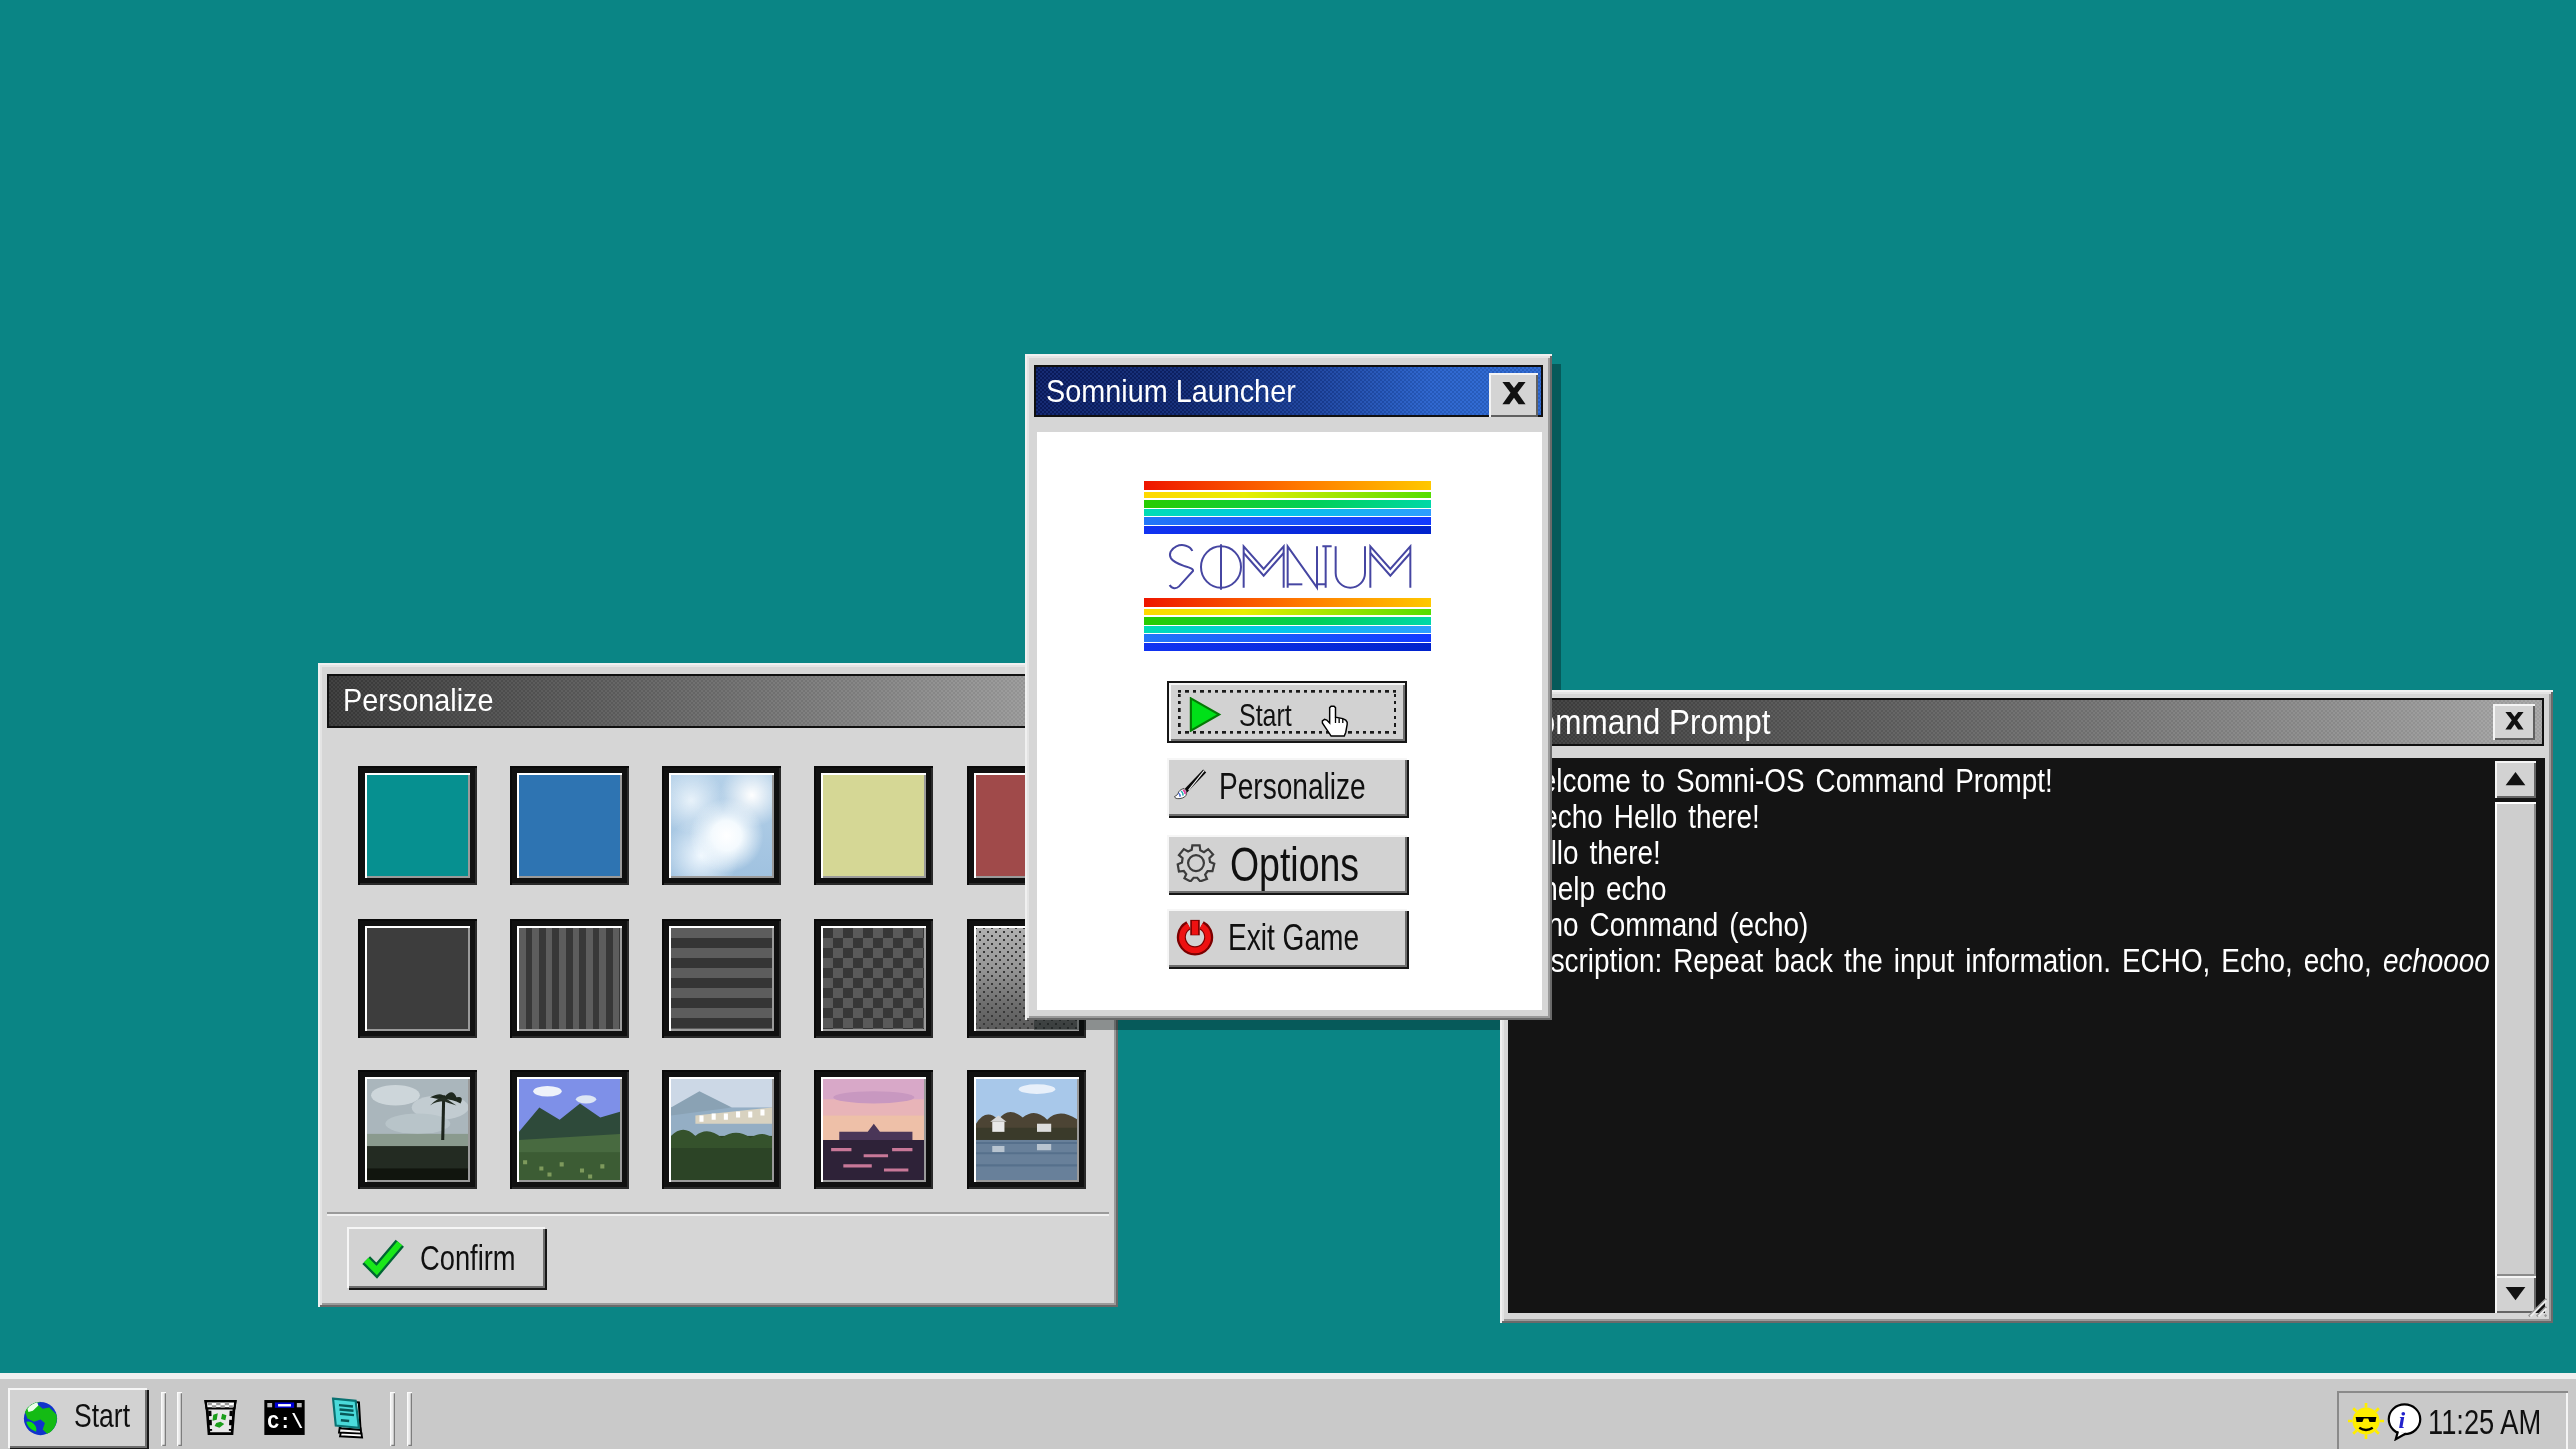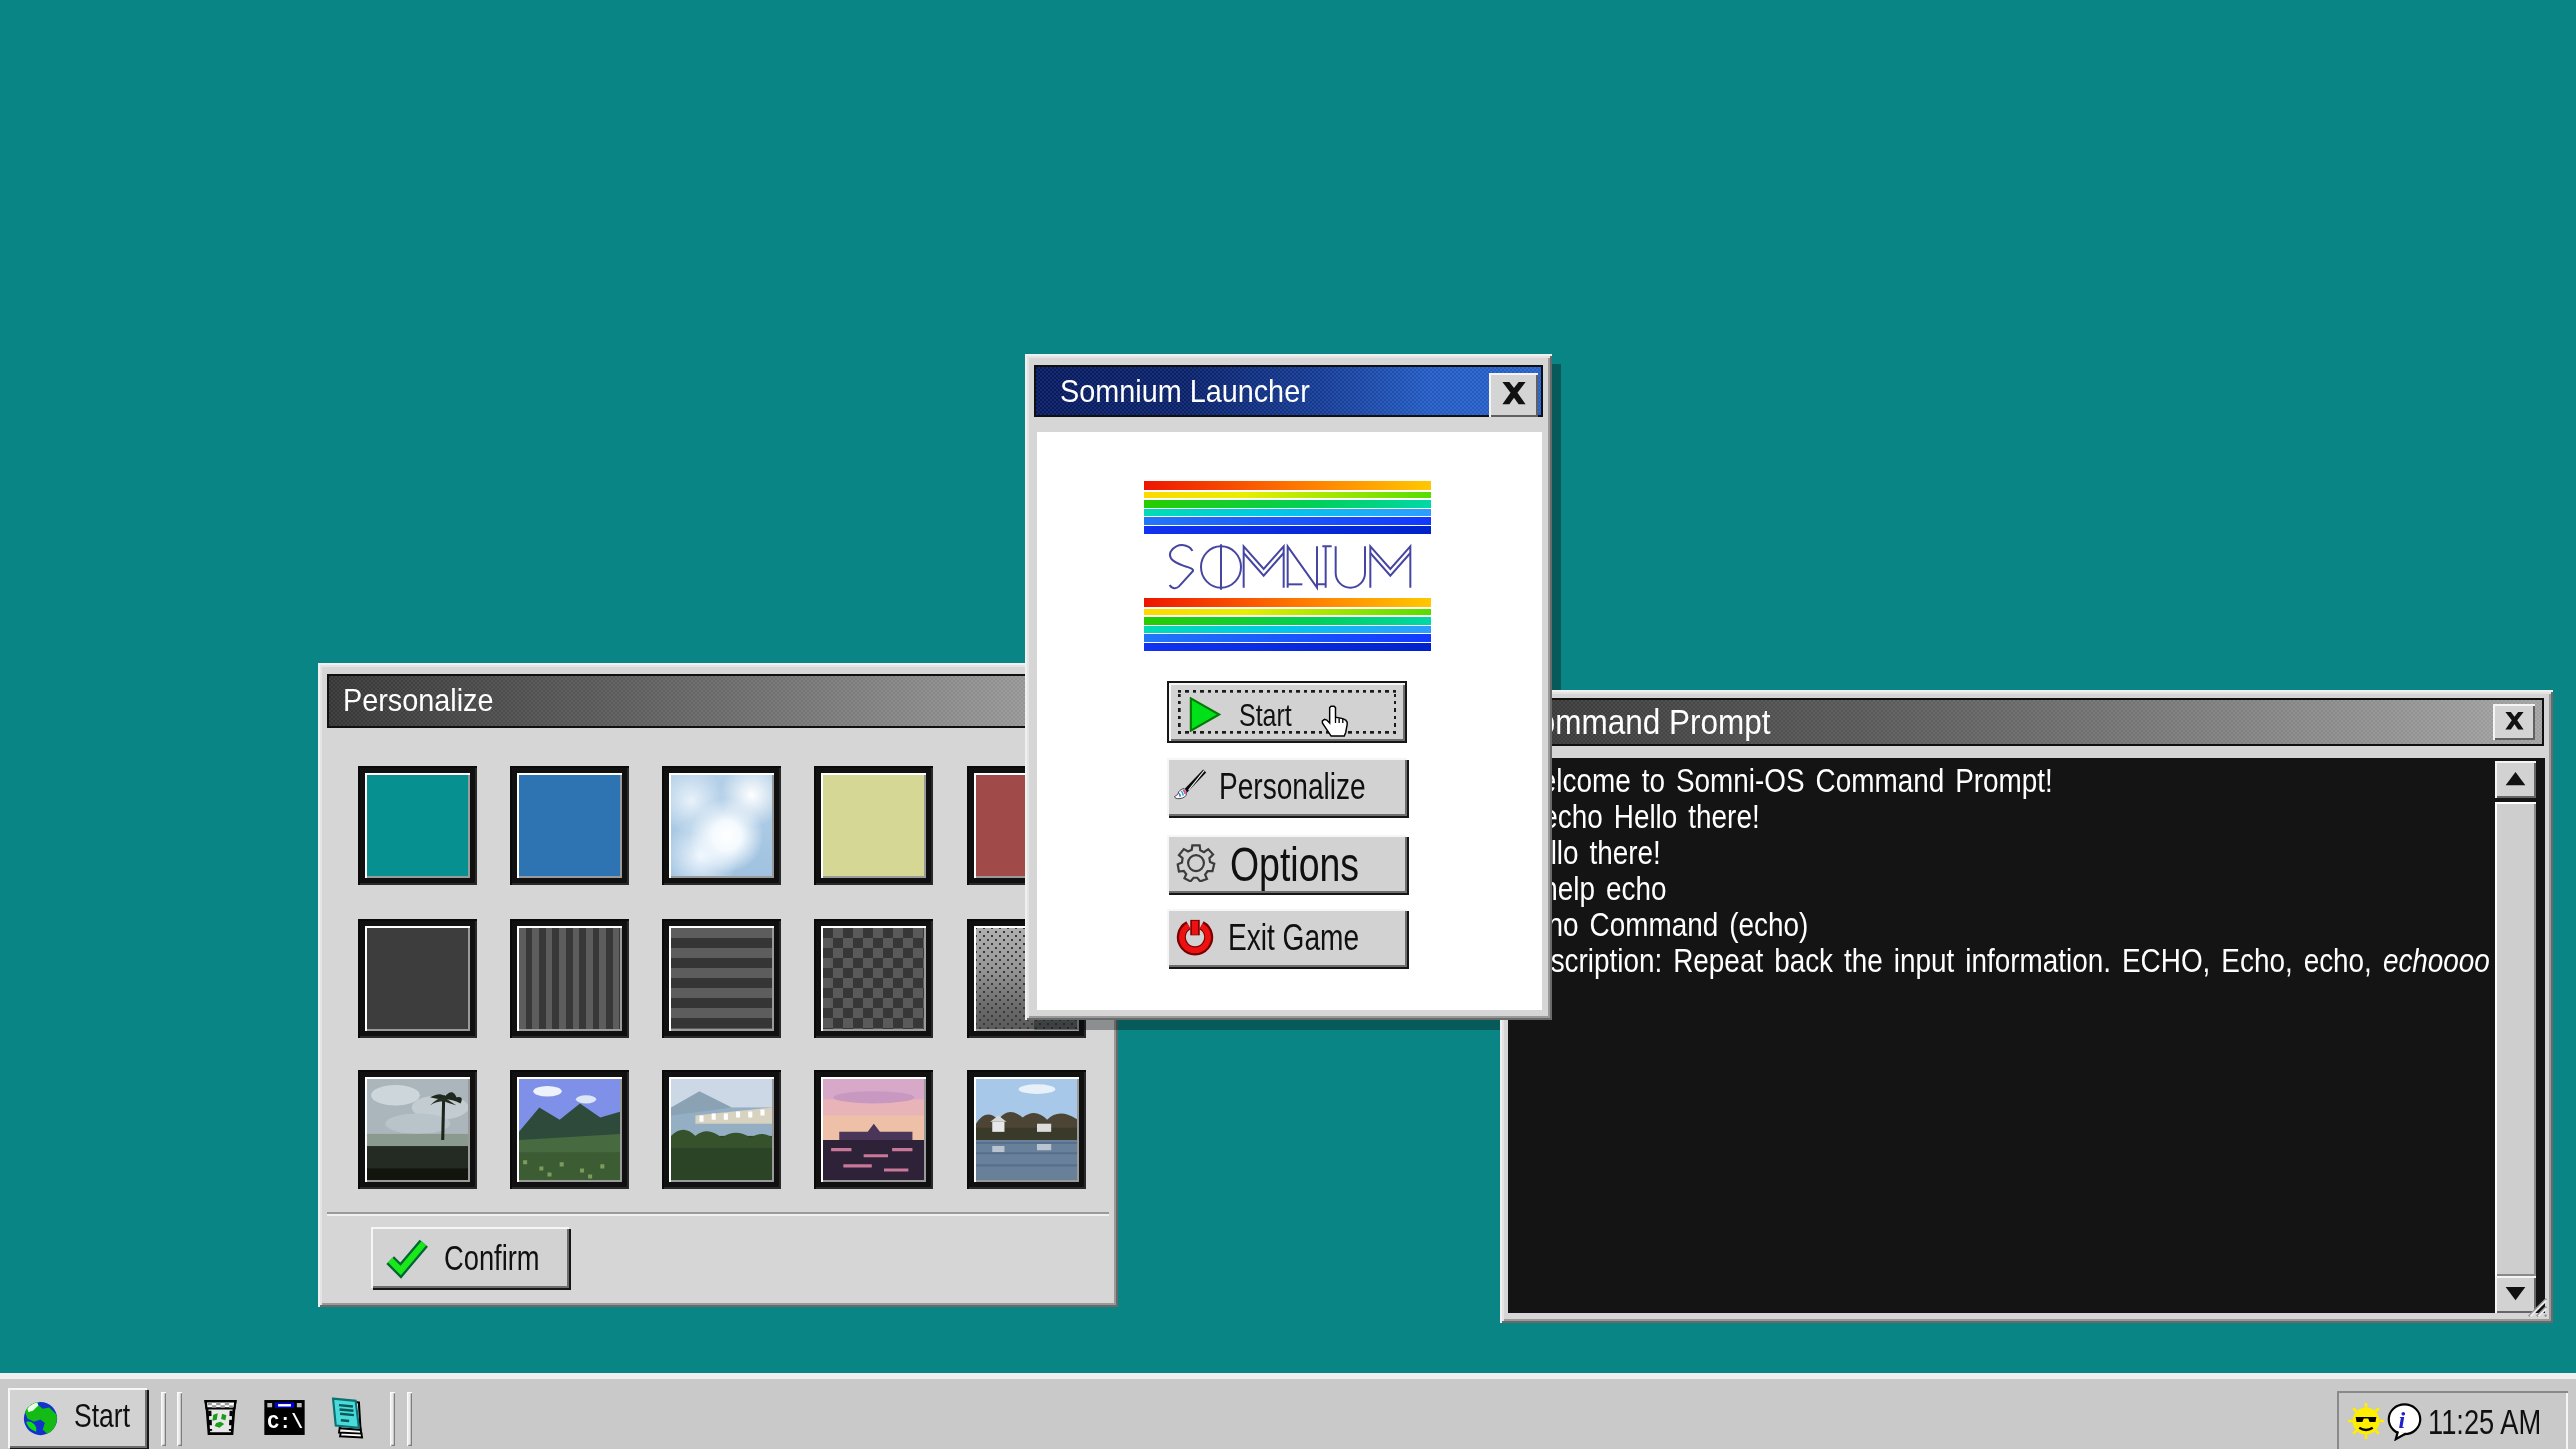--- a/index.html
+++ b/index.html
@@ -208,21 +208,21 @@
       <path d="M30 22 h7 v4 h-7 z" fill="#ddd"></path>
       <rect y="30" width="50" height="20" fill="#68809a"></rect>
       <path d="M8 33 h6 v3 h-6 z M30 32 h7 v3 h-7 z" fill="#b8c4d0"></path>
       <path d="M0 31 h50 v1 h-50 z M0 36 h50 v1 h-50 z M0 42 h50 v1 h-50 z" fill="#56708c"></path>
     </svg>
         </div>
       </div>
     </div>
   <div class="abs" style="left:9.4px; right:9.4px; top:549px; height:2px; background:#9a9a9a;"></div>
   <div class="abs" style="left:9.4px; right:9.4px; top:551px; height:2px; background:#f0f0f0;"></div>
-  <div class="btn" style="left:29px; top:564px; width:198px; height:61px; font-size:35px;margin-left:24px;">
+  <div class="btn" style="left:29px; top:564px; width:198px; height:61px; font-size:35px;">
     <svg style="margin-left:14.8px;" width="42" height="42" viewBox="0 0 20 20">
       <path d="M2 11 L7 16 L18 3" fill="none" stroke="#063" stroke-width="5.2"></path>
       <path d="M2 11 L7 16 L18 3" fill="none" stroke="#1ae81a" stroke-width="3"></path>
     </svg>
     <span class="t" style="margin-left:16px;">Confirm</span>
   </div>
 </div>
 
 <div class="win" id="cmd">
   <div class="tbar inactive" style="left:9.4px; right:9.4px; top:8px; height:48px; padding-left:3.4px; font-size:35px;">
@@ -259,21 +259,21 @@
 
   <svg class="abs" style="right:4.7px; bottom:4.7px;" width="24" height="24" viewBox="0 0 15 15">
     <path d="M14 3 L3 14 M14 8 L8 14 M14 13 L13 14" stroke="#9a9a9a" stroke-width="1.4"></path>
     <path d="M14 4 L4 14 M14 9 L9 14" stroke="#efefef" stroke-width="1.1"></path>
   </svg>
 </div>
 
 <div id="lshadow"></div>
 
 <div class="win" id="launcher">
-  <div class="tbar active" style="left:9.4px; right:9.4px; top:11.4px; height:52px; padding-left:24px;">
+  <div class="tbar active" style="left:9.4px; right:9.4px; top:11.4px; height:52px; padding-left:10px;">
       <span class="t9">Somnium Launcher</span>
     </div>
   <div class="xbtn" style="left:464px; top:19px; width:49px; height:44px;">
     <svg width="28" height="25.5" viewBox="0 0 12 11">
         <path d="M1 0 L4 0 L6 2.6 L8 0 L11 0 L7.5 4.6 L11 9.6 L8 9.6 L6 6.8 L4 9.6 L1 9.6 L4.5 4.6 Z" fill="#111"></path>
       </svg>
   </div>
   <div class="client"></div>
 
   <div class="rainbow" id="rb1" style="top:127px;">

